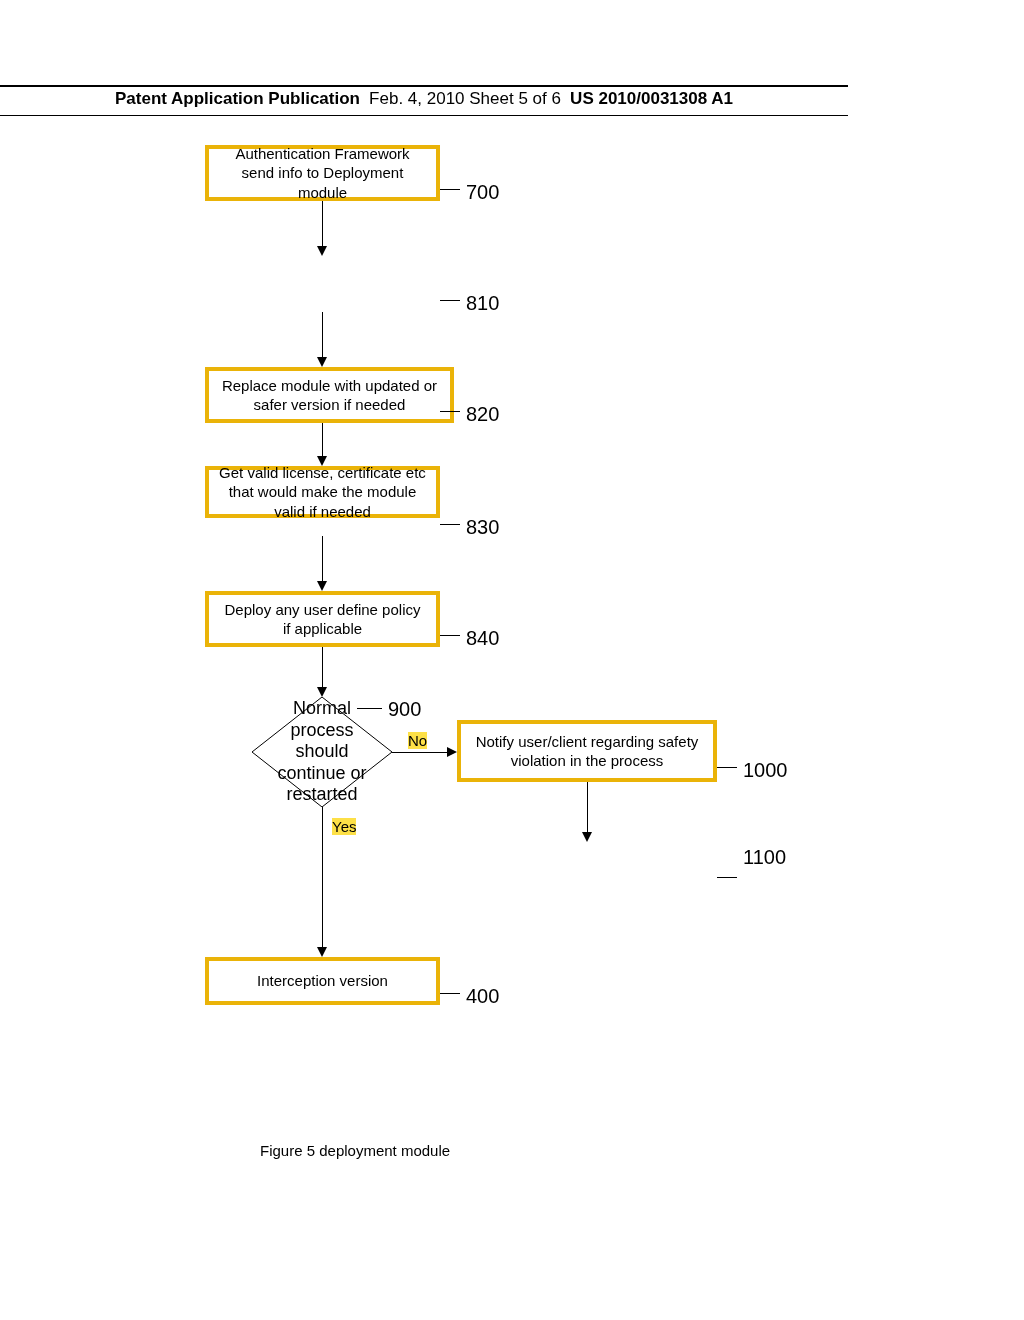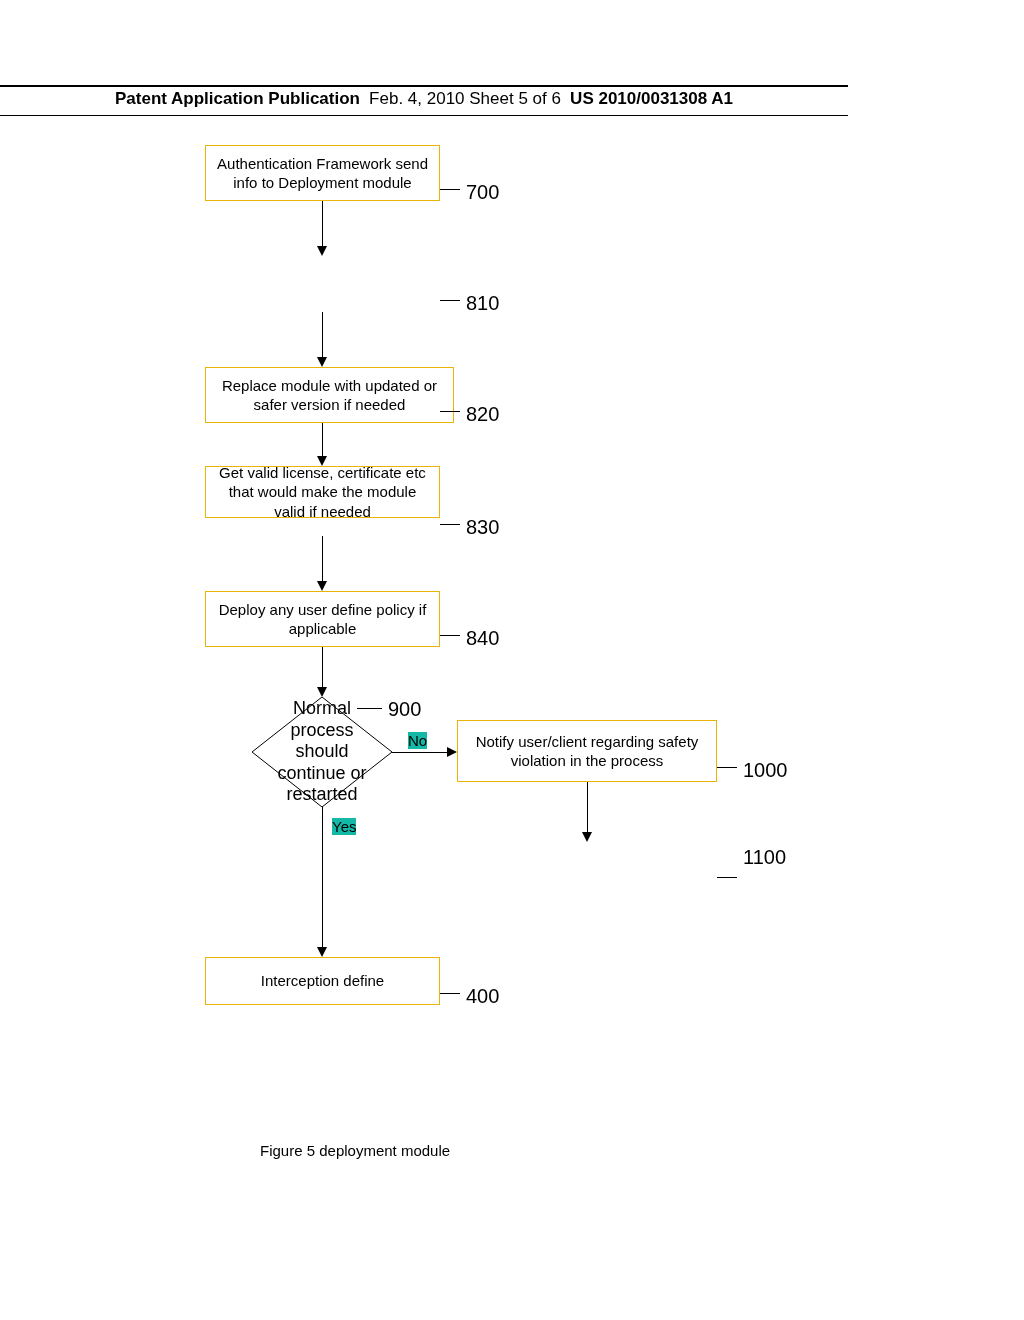--- a/index.html
+++ b/index.html
@@ -34,21 +34,21 @@
   .header-right { font-weight: bold; }
   .diagram {
     position: absolute;
     top: 140px;
     left: 0;
     width: 1024px;
     height: 1000px;
   }
   .box {
     position: absolute;
-    border: 1px solid #eab308;
+    border: 4px solid #eab308;
     background: white;
     text-align: center;
     font-size: 15px;
     display: flex;
     align-items: center;
     justify-content: center;
     padding: 6px 10px;
     box-sizing: border-box;
     line-height: 1.3;
   }
@@ -110,21 +110,21 @@
     justify-content: center;
     text-align: center;
     font-size: 18px;
     line-height: 1.2;
     padding: 12px;
     box-sizing: border-box;
   }
   .edge-label {
     position: absolute;
     font-size: 15px;
-    background: #14b8a6;
+    background: #fde047;
   }
   .caption {
     position: absolute;
     font-size: 15px;
   }
 </style>
 </head>
 <body>
 
 <div class="header">
@@ -205,20 +205,20 @@
   <div class="arrowhead-down" style="left:587px; top:692px;"></div>
 
   <div class="tick" style="left:717px; top:737px; width:20px;"></div>
   <span class="ref" style="left:743px; top:706px;">1100</span>
 
   <span class="edge-label" style="left:332px; top:678px;">Yes</span>
   <div class="vline" style="left:322px; top:667px; height:140px;"></div>
   <div class="arrowhead-down" style="left:322px; top:807px;"></div>
 
   <div class="box" style="left:205px; top:817px; width:235px; height:48px;">
-    <span>Interception define</span>
+    <span>Interception version</span>
   </div>
   <div class="tick" style="left:440px; top:853px; width:20px;"></div>
   <span class="ref" style="left:466px; top:845px;">400</span>
 
 </div>
 
 <div class="caption" style="left:260px; top:1142px;">Figure 5 deployment module</div>
 
 </body></html>

